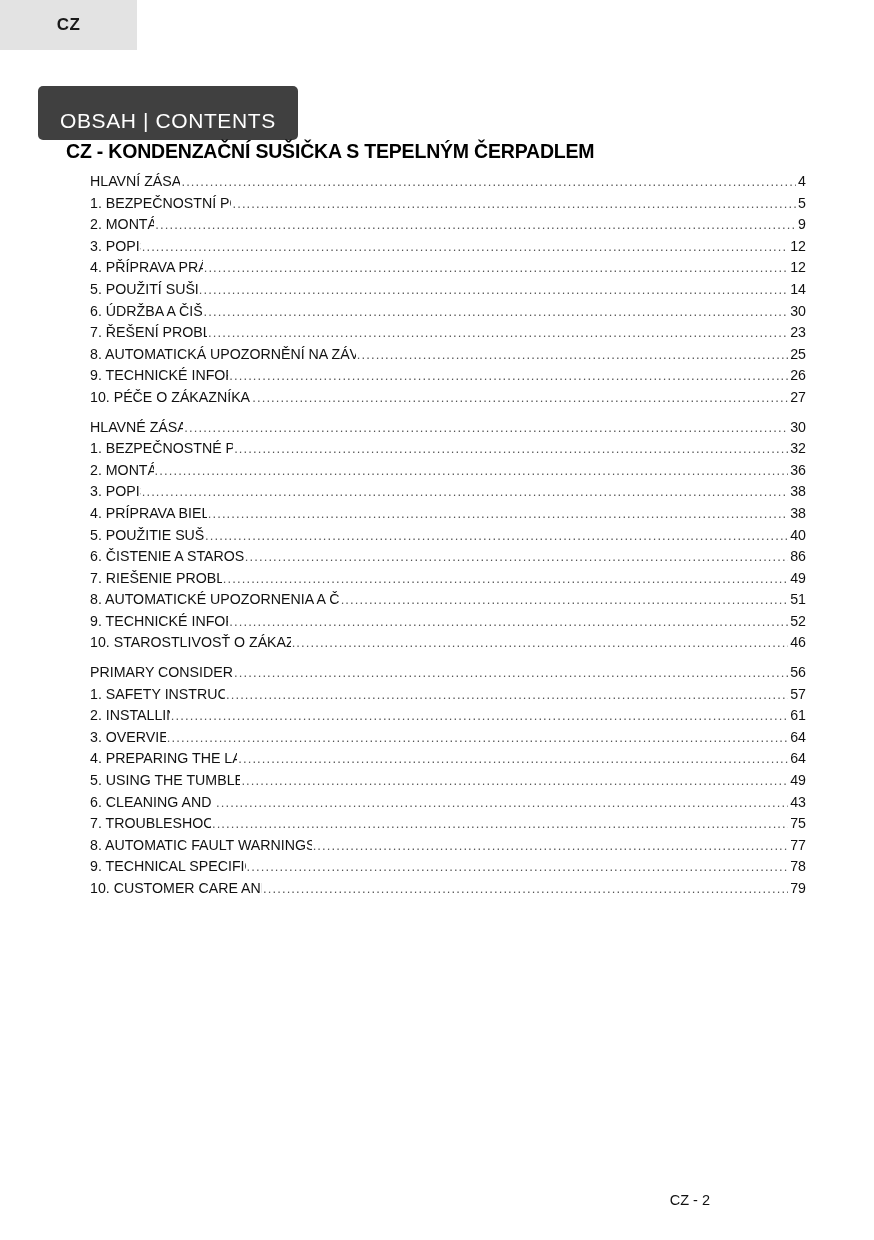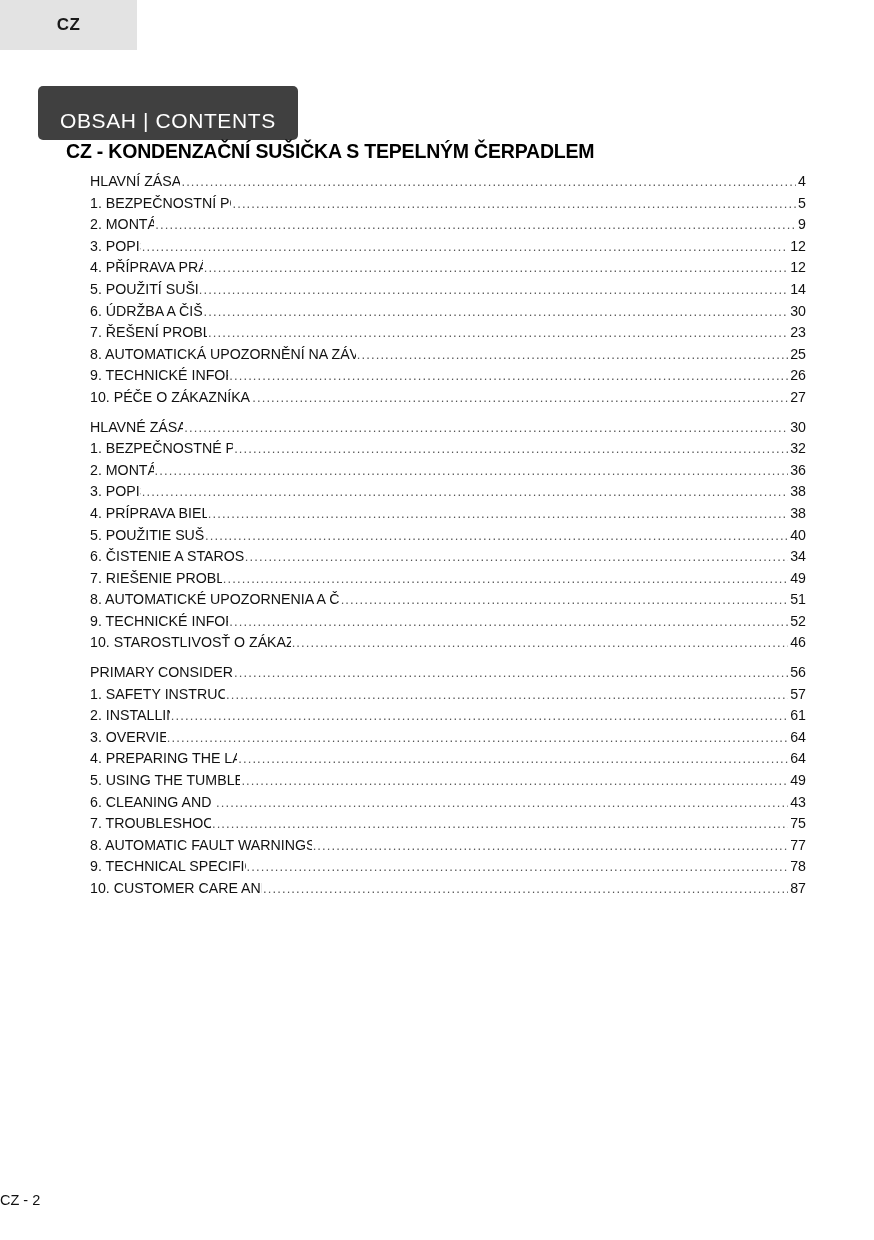--- a/index.html
+++ b/index.html
@@ -107,21 +107,21 @@
   .toc-page {
     flex: 0 0 auto;
     padding-left: 1px;
   }
 
   .footer {
     position: absolute;
     left: 0;
     right: 0;
     top: 1192px;
-    text-align: left;
+    text-align: right;
     font-size: 14.5px;
     color: #111;
   }
 </style>
 </head>
 <body>
 
 <div class="page">
 
   <div class="lang-tab">
@@ -222,21 +222,21 @@
               <span class="toc-page">38</span>
             </li>
             <li class="toc-item">
               <span class="toc-text">5. POUŽITIE SUŠIČKY</span>
               <span class="toc-dots">................................................................................................................................................................</span>
               <span class="toc-page">40</span>
             </li>
             <li class="toc-item">
               <span class="toc-text">6. ČISTENIE A STAROSTLIVOSŤ</span>
               <span class="toc-dots">................................................................................................................................................................</span>
-              <span class="toc-page">34</span>
+              <span class="toc-page">86</span>
             </li>
             <li class="toc-item">
               <span class="toc-text">7. RIEŠENIE PROBLÉMOV</span>
               <span class="toc-dots">................................................................................................................................................................</span>
               <span class="toc-page">49</span>
             </li>
             <li class="toc-item">
               <span class="toc-text">8. AUTOMATICKÉ UPOZORNENIA A ČO JE POTREBNÉ UROBIŤ</span>
               <span class="toc-dots">................................................................................................................................................................</span>
               <span class="toc-page">51</span>
@@ -301,21 +301,21 @@
               <span class="toc-page">77</span>
             </li>
             <li class="toc-item">
               <span class="toc-text">9. TECHNICAL SPECIFICATIONS</span>
               <span class="toc-dots">................................................................................................................................................................</span>
               <span class="toc-page">78</span>
             </li>
             <li class="toc-item">
               <span class="toc-text">10. CUSTOMER CARE AND SERVICE</span>
               <span class="toc-dots">................................................................................................................................................................</span>
-              <span class="toc-page">87</span>
+              <span class="toc-page">79</span>
             </li>
           </ul>
         </div>
       </div>
   </div>
 
   <div class="footer">
     <span>CZ - 2</span>
   </div>
 

